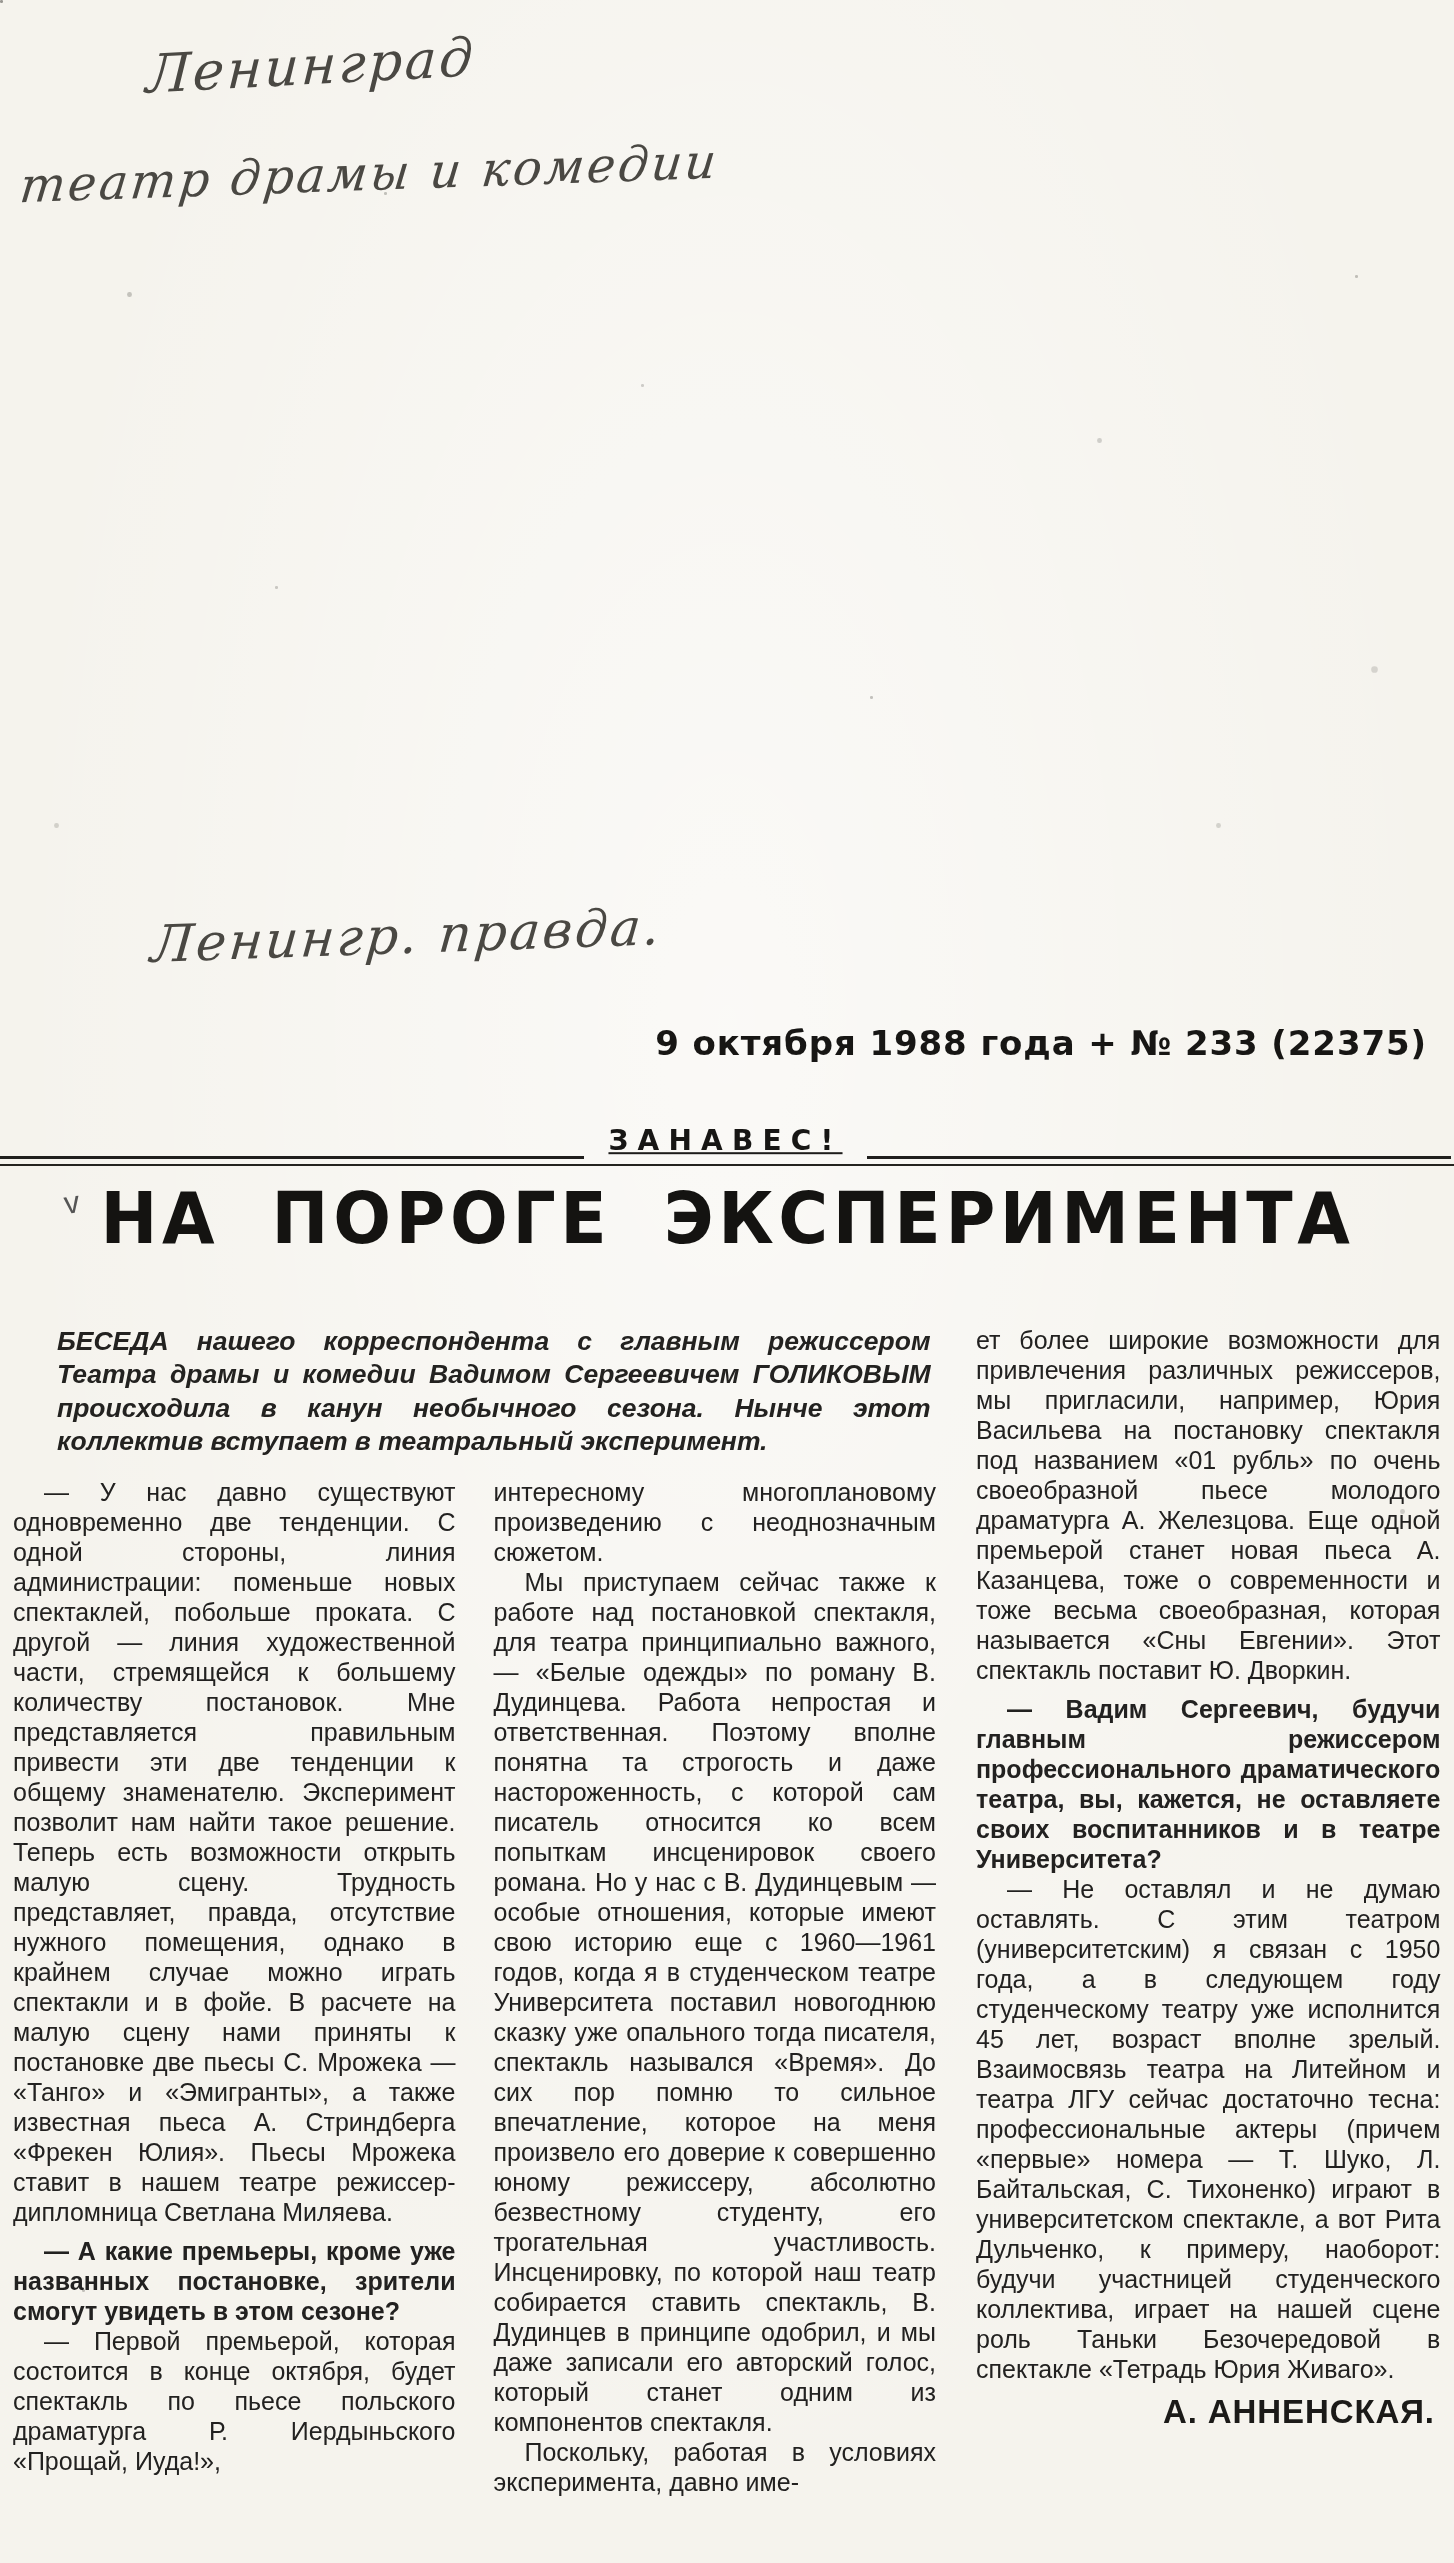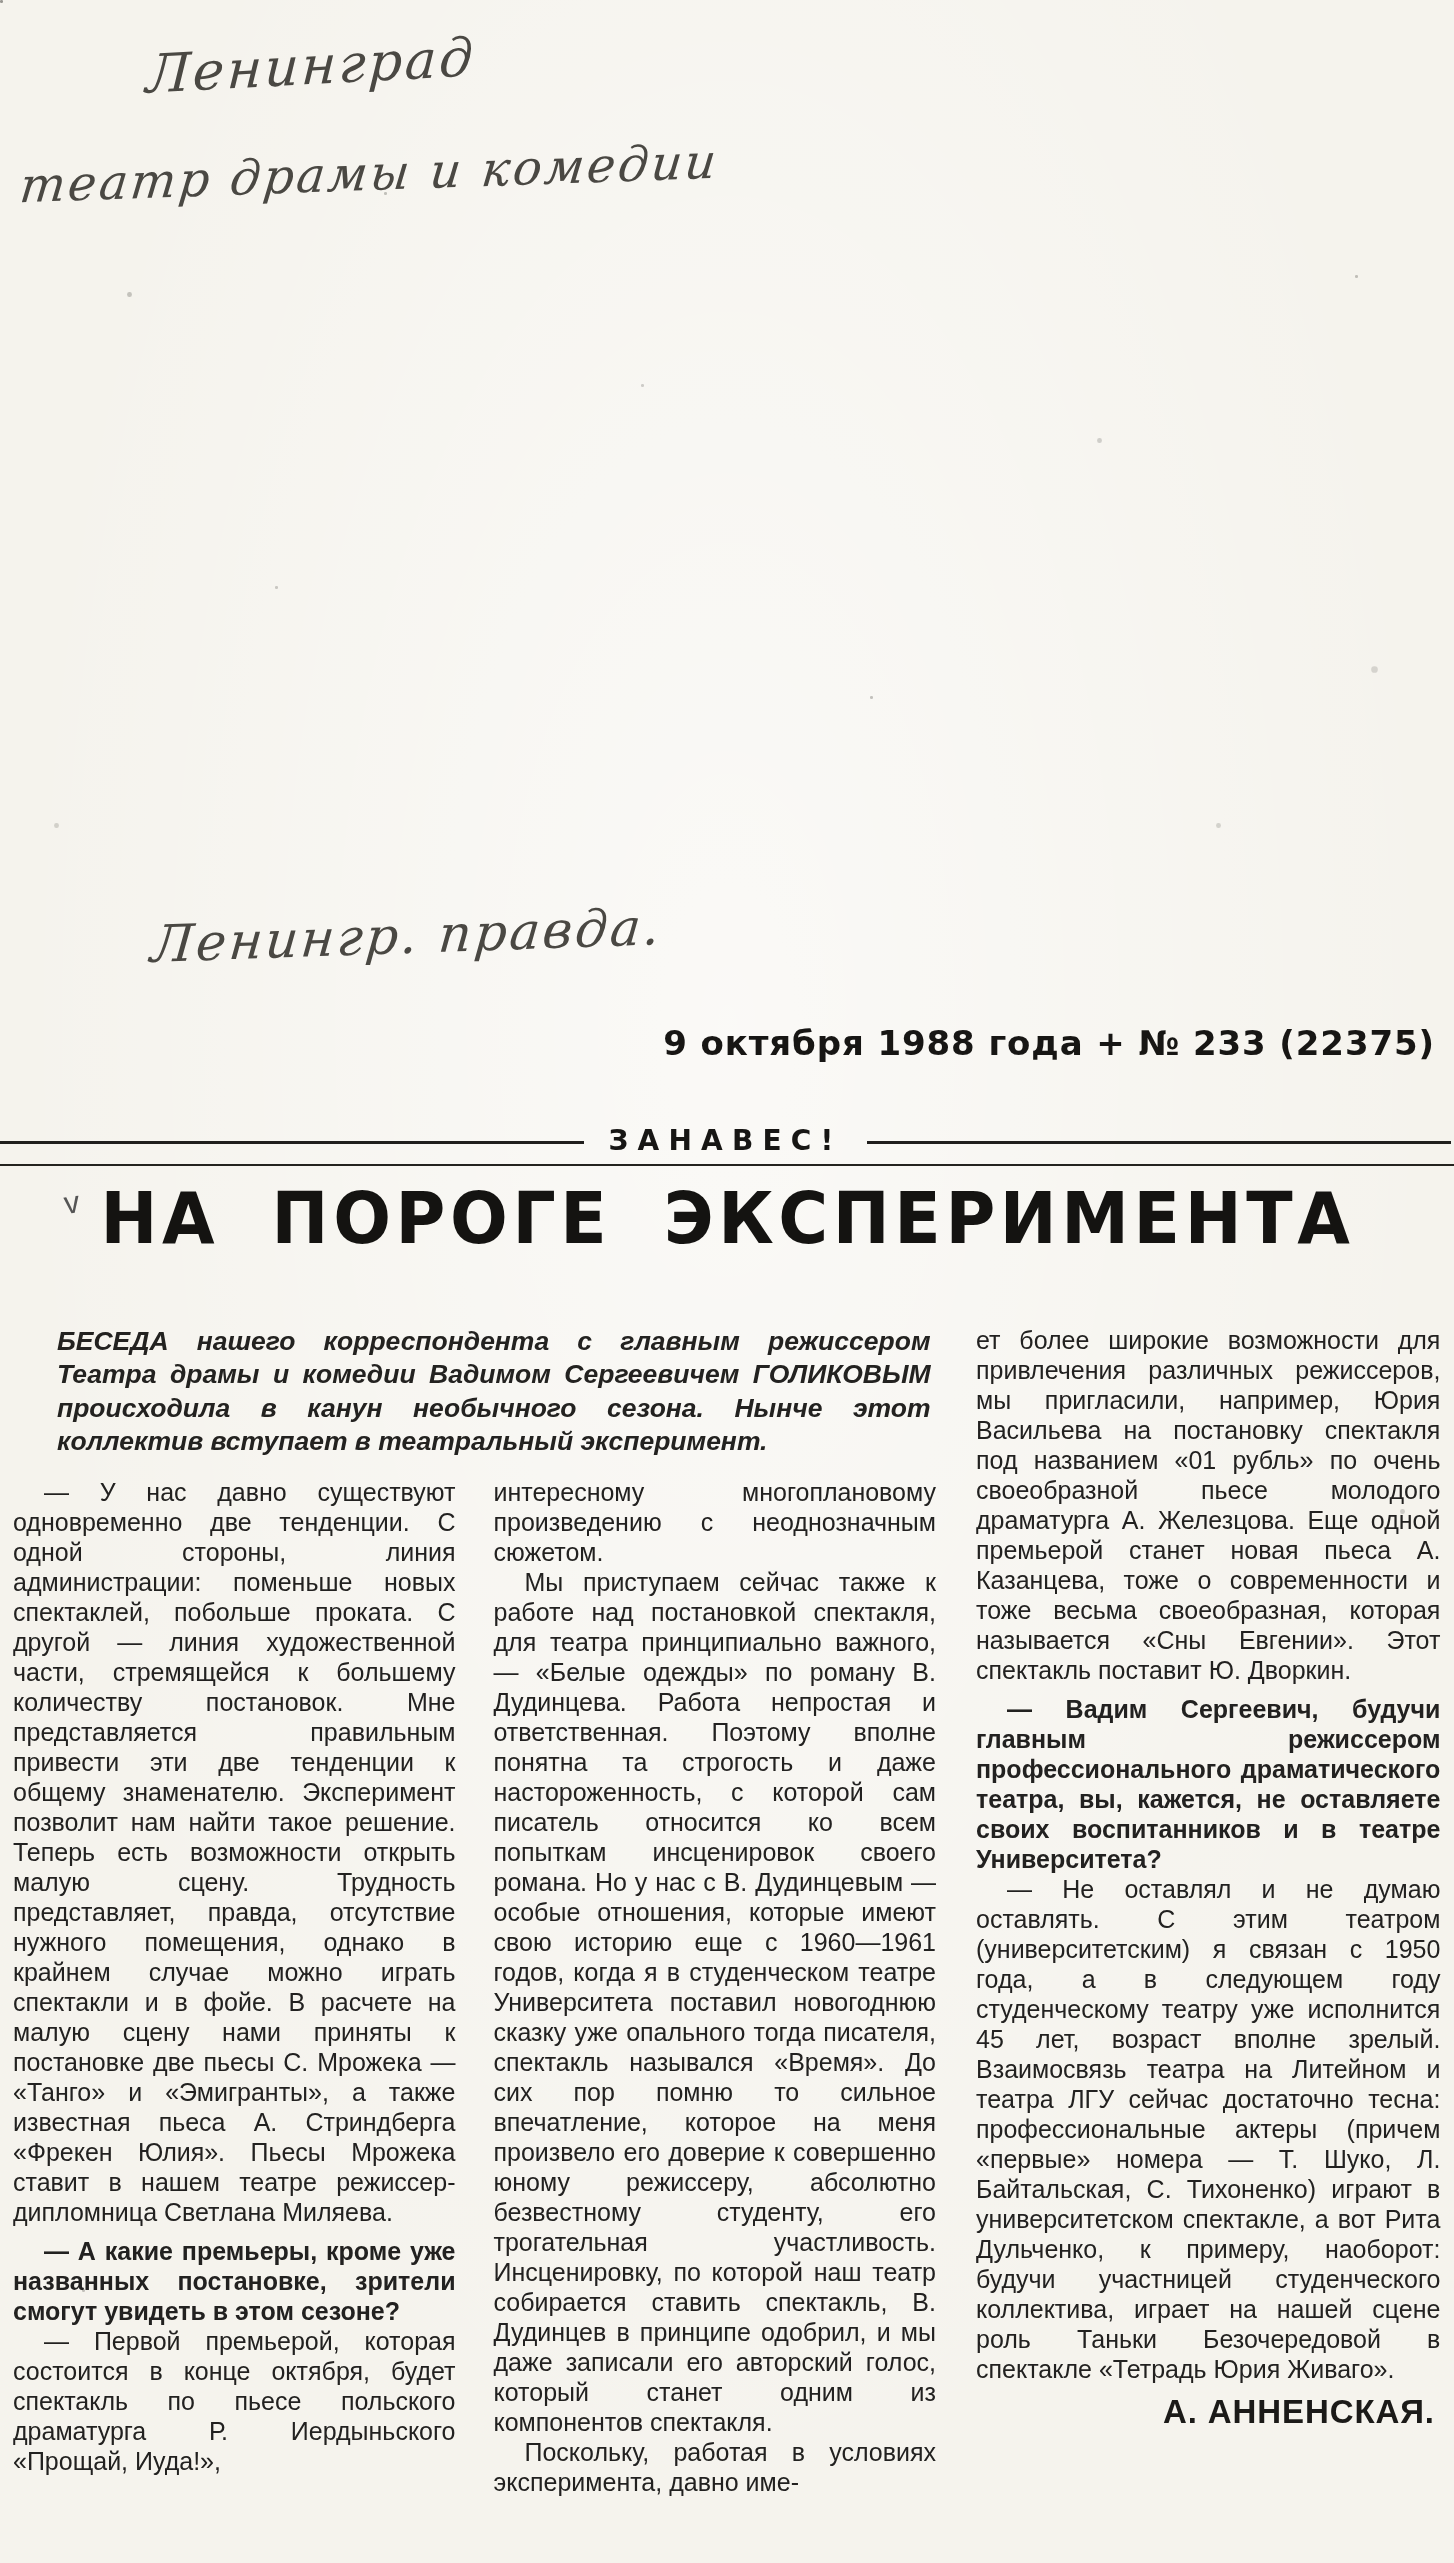--- a/index.html
+++ b/index.html
@@ -31,29 +31,29 @@
     transform:rotate(-3deg) skewX(-6deg);
     letter-spacing:2.7px;
     white-space:nowrap;
   }
   .hw1{top:35px;left:146px;font-size:53px;}
   .hw2{top:145px;left:20px;font-size:48px;transform:rotate(-2deg) skewX(-8deg);}
   .hw3{top:906px;left:151px;font-size:51px;transform:rotate(-2deg) skewX(-7deg);}
   .margin-mark{position:absolute;top:1185px;left:64px;font-size:31px;color:#555;transform:rotate(-8deg);}
   
   .dateline{
-    position:absolute;top:1023px;left:0;right:20px;
+    position:absolute;top:1023px;left:0;right:28px;
     text-align:right;
     font-family:"DejaVu Sans", sans-serif;
     font-weight:bold;font-size:34px;letter-spacing:0.9px;color:#171614;
   }
   
   .rubric-row{
     position:absolute;top:1126px;left:0;right:4px;
-    display:flex;align-items:center;
+    display:flex;align-items:flex-end;text-decoration:underline;
   }
   .rubric-row .line{flex:1;height:2.7px;background:#201f1d;}
   .rubric-label{
     padding:0 24px;
     font-family:"DejaVu Sans", sans-serif;
     font-weight:bold;font-size:28px;letter-spacing:9.2px;color:#171614;
     transform:translateY(-1.8px);
   }
   .rule-full{position:absolute;top:1164px;left:0;right:0;height:1.8px;background:#24231f;}
   

